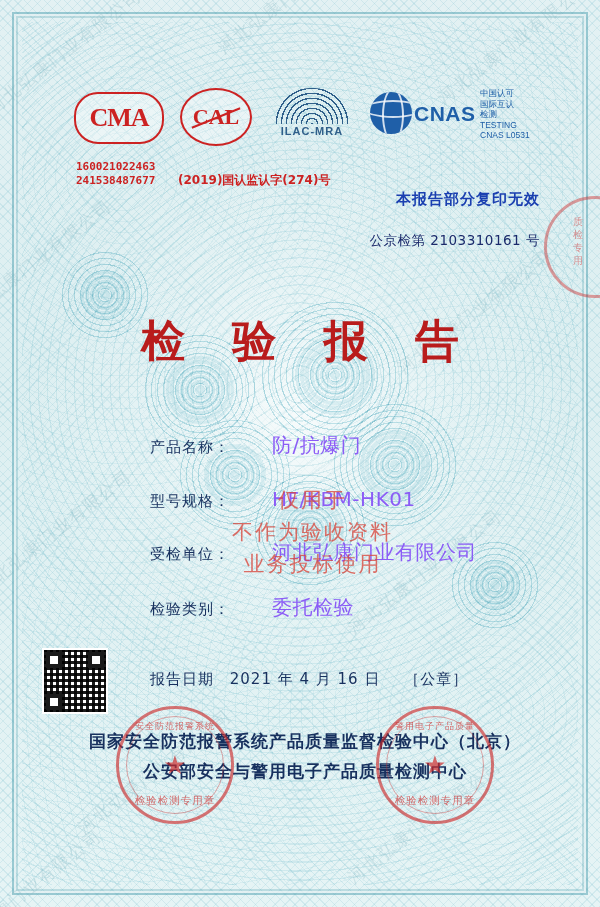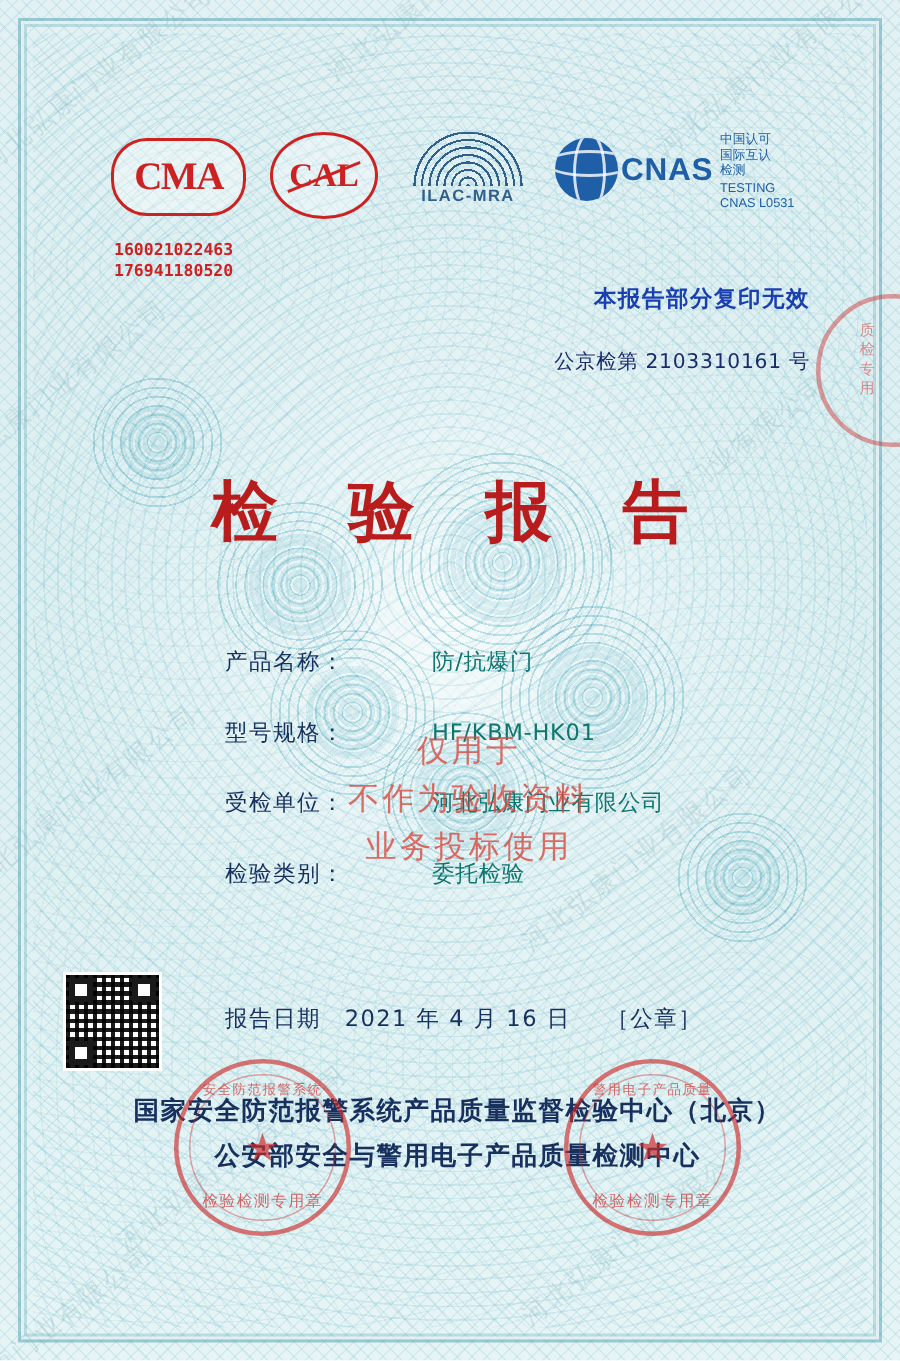--- a/index.html
+++ b/index.html
@@ -285,23 +285,23 @@
     gap: 34px;
   }
   .field-label {
     color: #17305e;
     font-size: 15px;
     letter-spacing: 1px;
     white-space: nowrap;
     font-family: "DejaVu Sans", sans-serif;
   }
   .field-value {
-    color: #0f766e;
-    font-size: 15px;
-    margin-left: 24px;
+    color: #8b5cf6;
+    font-size: 20px;
+    margin-left: 8px;
     letter-spacing: 0.5px;
     font-family: "DejaVu Sans", sans-serif;
   }
 
   
   .red-notice {
     position: absolute;
     left: 232px;
     top: 484px;
     color: rgba(215,70,60,0.78);
@@ -416,21 +416,21 @@
     border: 3px solid rgba(205,40,40,0.55);
     color: rgba(205,40,40,0.6);
     opacity: 0.8;
   }
   .seal-edge .vtext {
     position: absolute;
     left: 14px; top: 16px;
     font-size: 10px;
     line-height: 13px;
     width: 14px;
-    font-family: Liberation Mono, monospace;
+    font-family: Liberation Sans, sans-serif;
     padding-left: 12px;
   }
 </style>
 </head>
 <body>
 
 <div id="page">
 
   <div class="bg-outer"></div>
   <div class="bg-field"></div>
@@ -486,23 +486,24 @@
       <div>中国认可</div>
       <div>国际互认</div>
       <div>检测</div>
       <div class="en">TESTING</div>
       <div class="en">CNAS L0531</div>
     </div>
   </div>
 
   <div class="cma-numbers">
     <div>160021022463</div>
-    <div>176941180520</div>
-  </div>
-
+    <div>241538487677</div>
+  </div>
+
+  <div class="cal-number">(2019)国认监认字(274)号</div>
 
   <div class="copy-notice">本报告部分复印无效</div>
   <div class="report-no">公京检第 2103310161 号</div>
 
   <div class="doc-title">检 验 报 告</div>
 
   <div class="fields">
     <div class="field-row">
       <span class="field-label">产品名称：</span>
       <span class="field-value">防/抗爆门</span>

